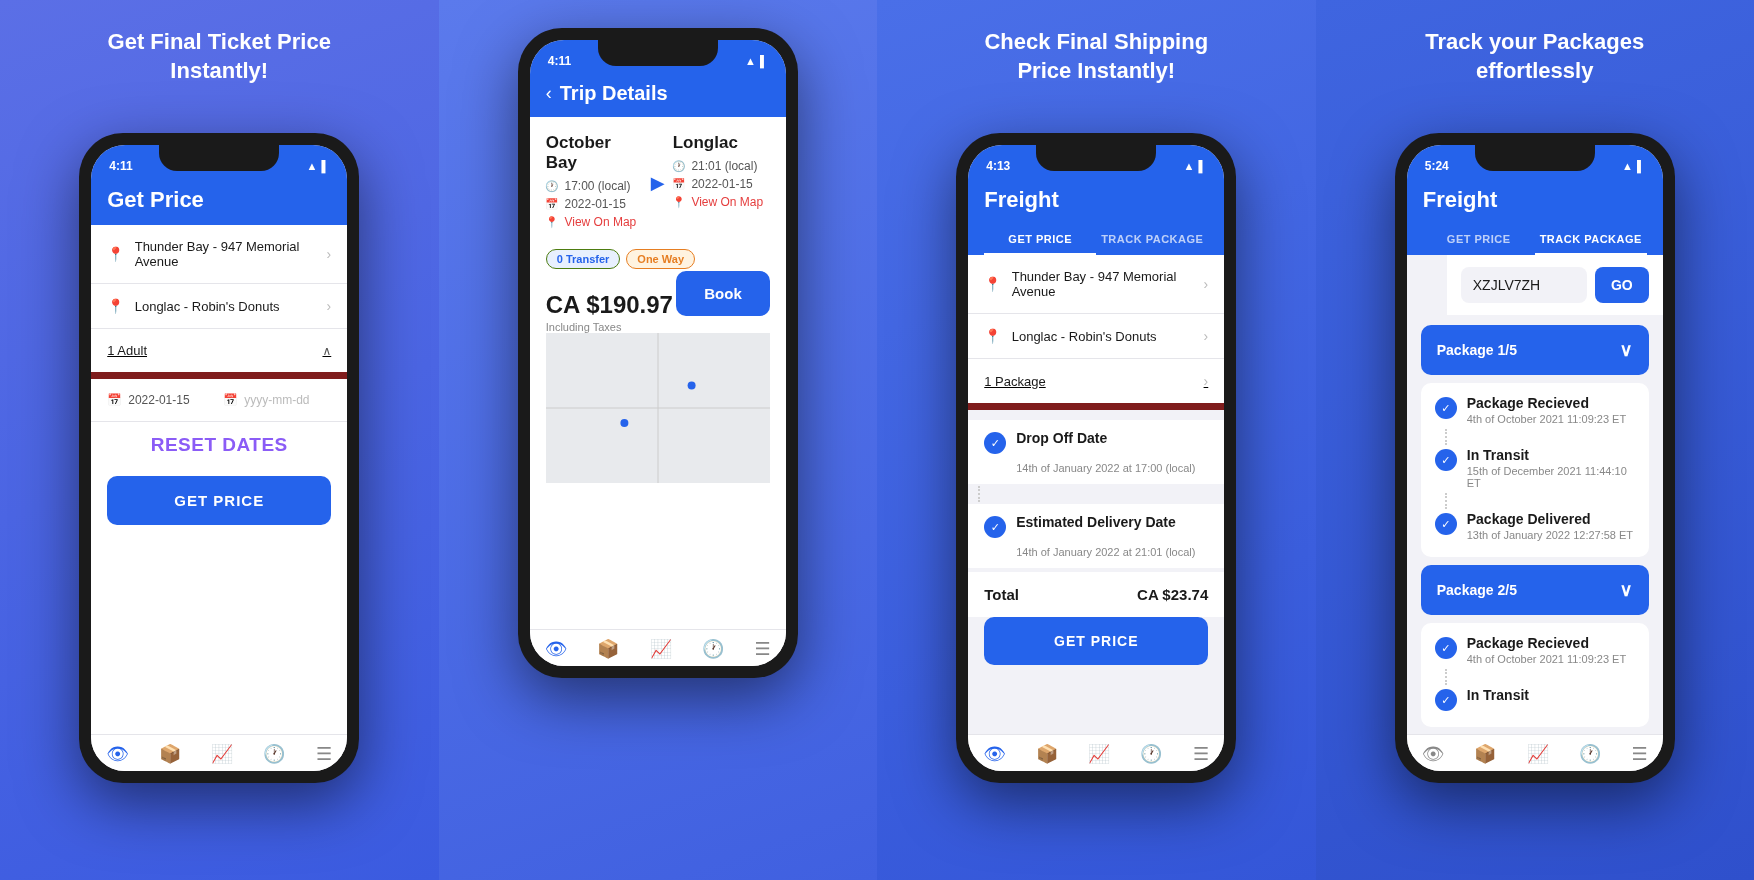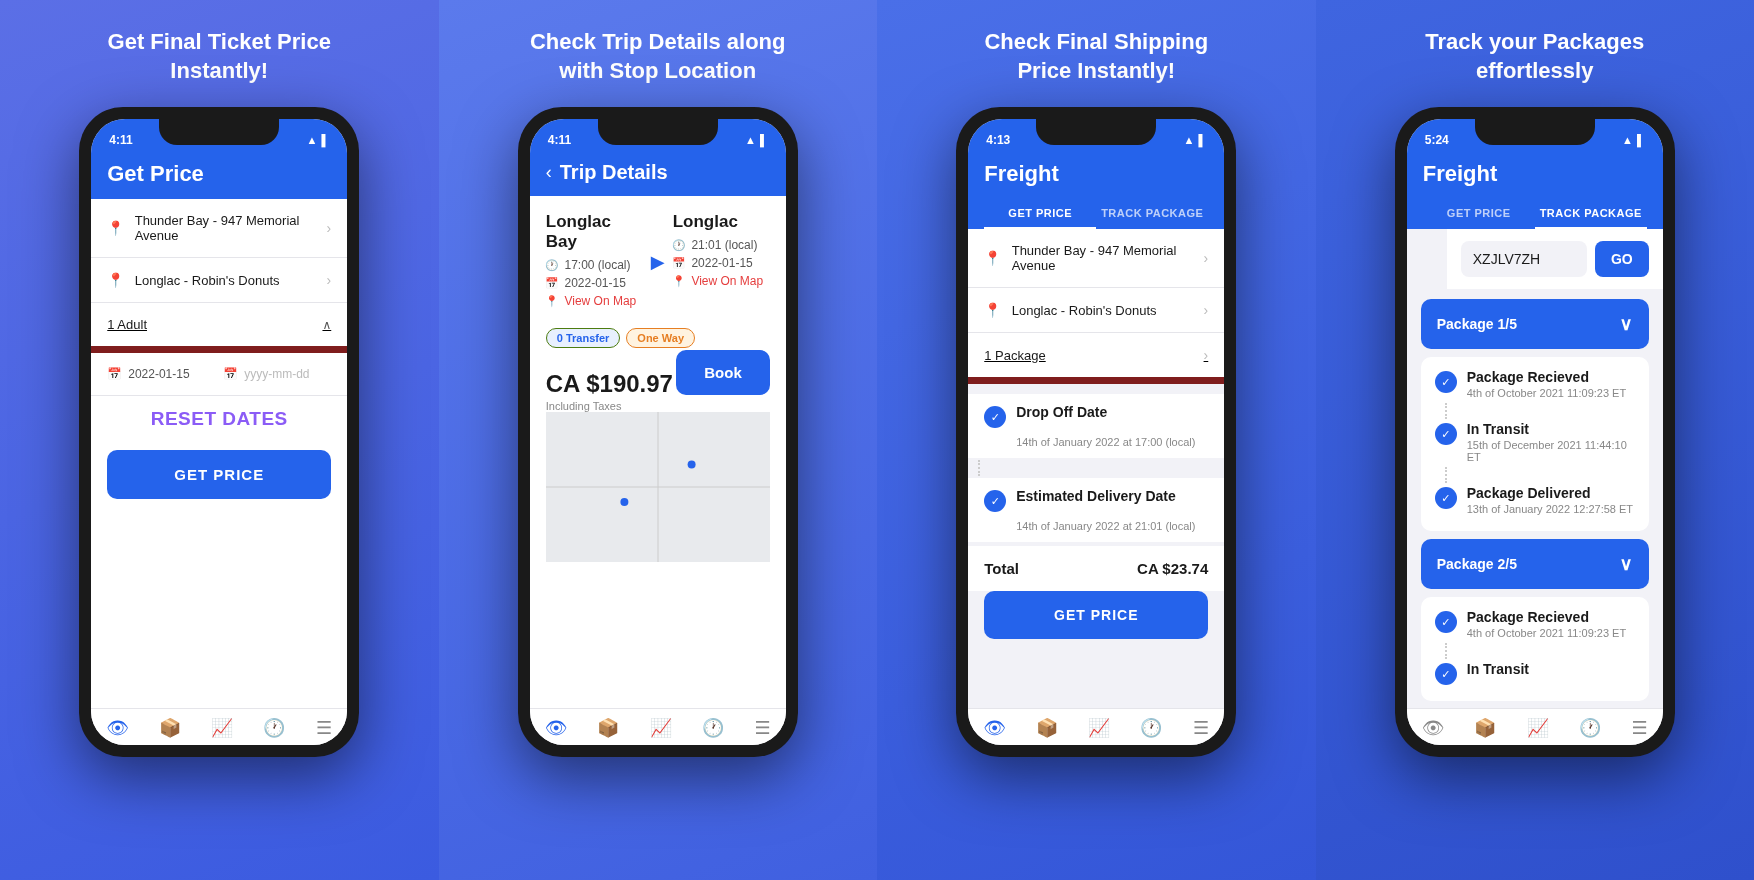--- a/index.html
+++ b/index.html
@@ -11,20 +11,21 @@
       overflow: hidden;
     }
 
     .panel {
       flex: 1;
       display: flex;
       flex-direction: column;
       align-items: center;
       padding: 28px 16px 0;
       position: relative;
+      gap: 26px;
     }
     .panel-1 { background: linear-gradient(160deg, #5b6fe6 0%, #3b5be0 100%); }
     .panel-2 { background: linear-gradient(160deg, #5b7aec 0%, #4060e0 100%); }
     .panel-3 { background: linear-gradient(160deg, #4a6fe8 0%, #3456d8 100%); }
     .panel-4 { background: linear-gradient(160deg, #3f65e0 0%, #2f50cc 100%); }
 
     .panel-title {
       color: #fff;
       font-size: 22px;
       font-weight: 600;
@@ -481,40 +482,38 @@
         <span class="nav-icon">📦</span>
         <span class="nav-icon">📈</span>
         <span class="nav-icon">🕐</span>
         <span class="nav-icon">☰</span>
       </div>
     </div>
   </div>
 </div>
 
 <div class="panel panel-2">
-  <div class="panel-title" style="white-space:pre-line;">Check Trip Details along
-with Stop Location</div>
   <div class="phone">
     <div class="notch"></div>
     <div class="phone-inner">
       <div class="status-bar">
         <span>4:11</span>
         <div class="status-icons">
           <span>▲</span>
           <span>▌</span>
         </div>
       </div>
       <div class="trip-header">
         <span class="back-arrow">‹</span>
         <span class="trip-title">Trip Details</span>
       </div>
       <div class="trip-body">
         <div class="trip-locations">
           <div class="trip-loc-col">
-            <div class="trip-city">Longlac Bay</div>
+            <div class="trip-city">October Bay</div>
             <div class="trip-detail-row">
               <span class="trip-detail-icon">🕐</span>
               <span>17:00 (local)</span>
             </div>
             <div class="trip-detail-row">
               <span class="trip-detail-icon">📅</span>
               <span>2022-01-15</span>
             </div>
             <div class="trip-detail-row">
               <span style="color:#e53e3e; font-size:11px;">📍</span>

